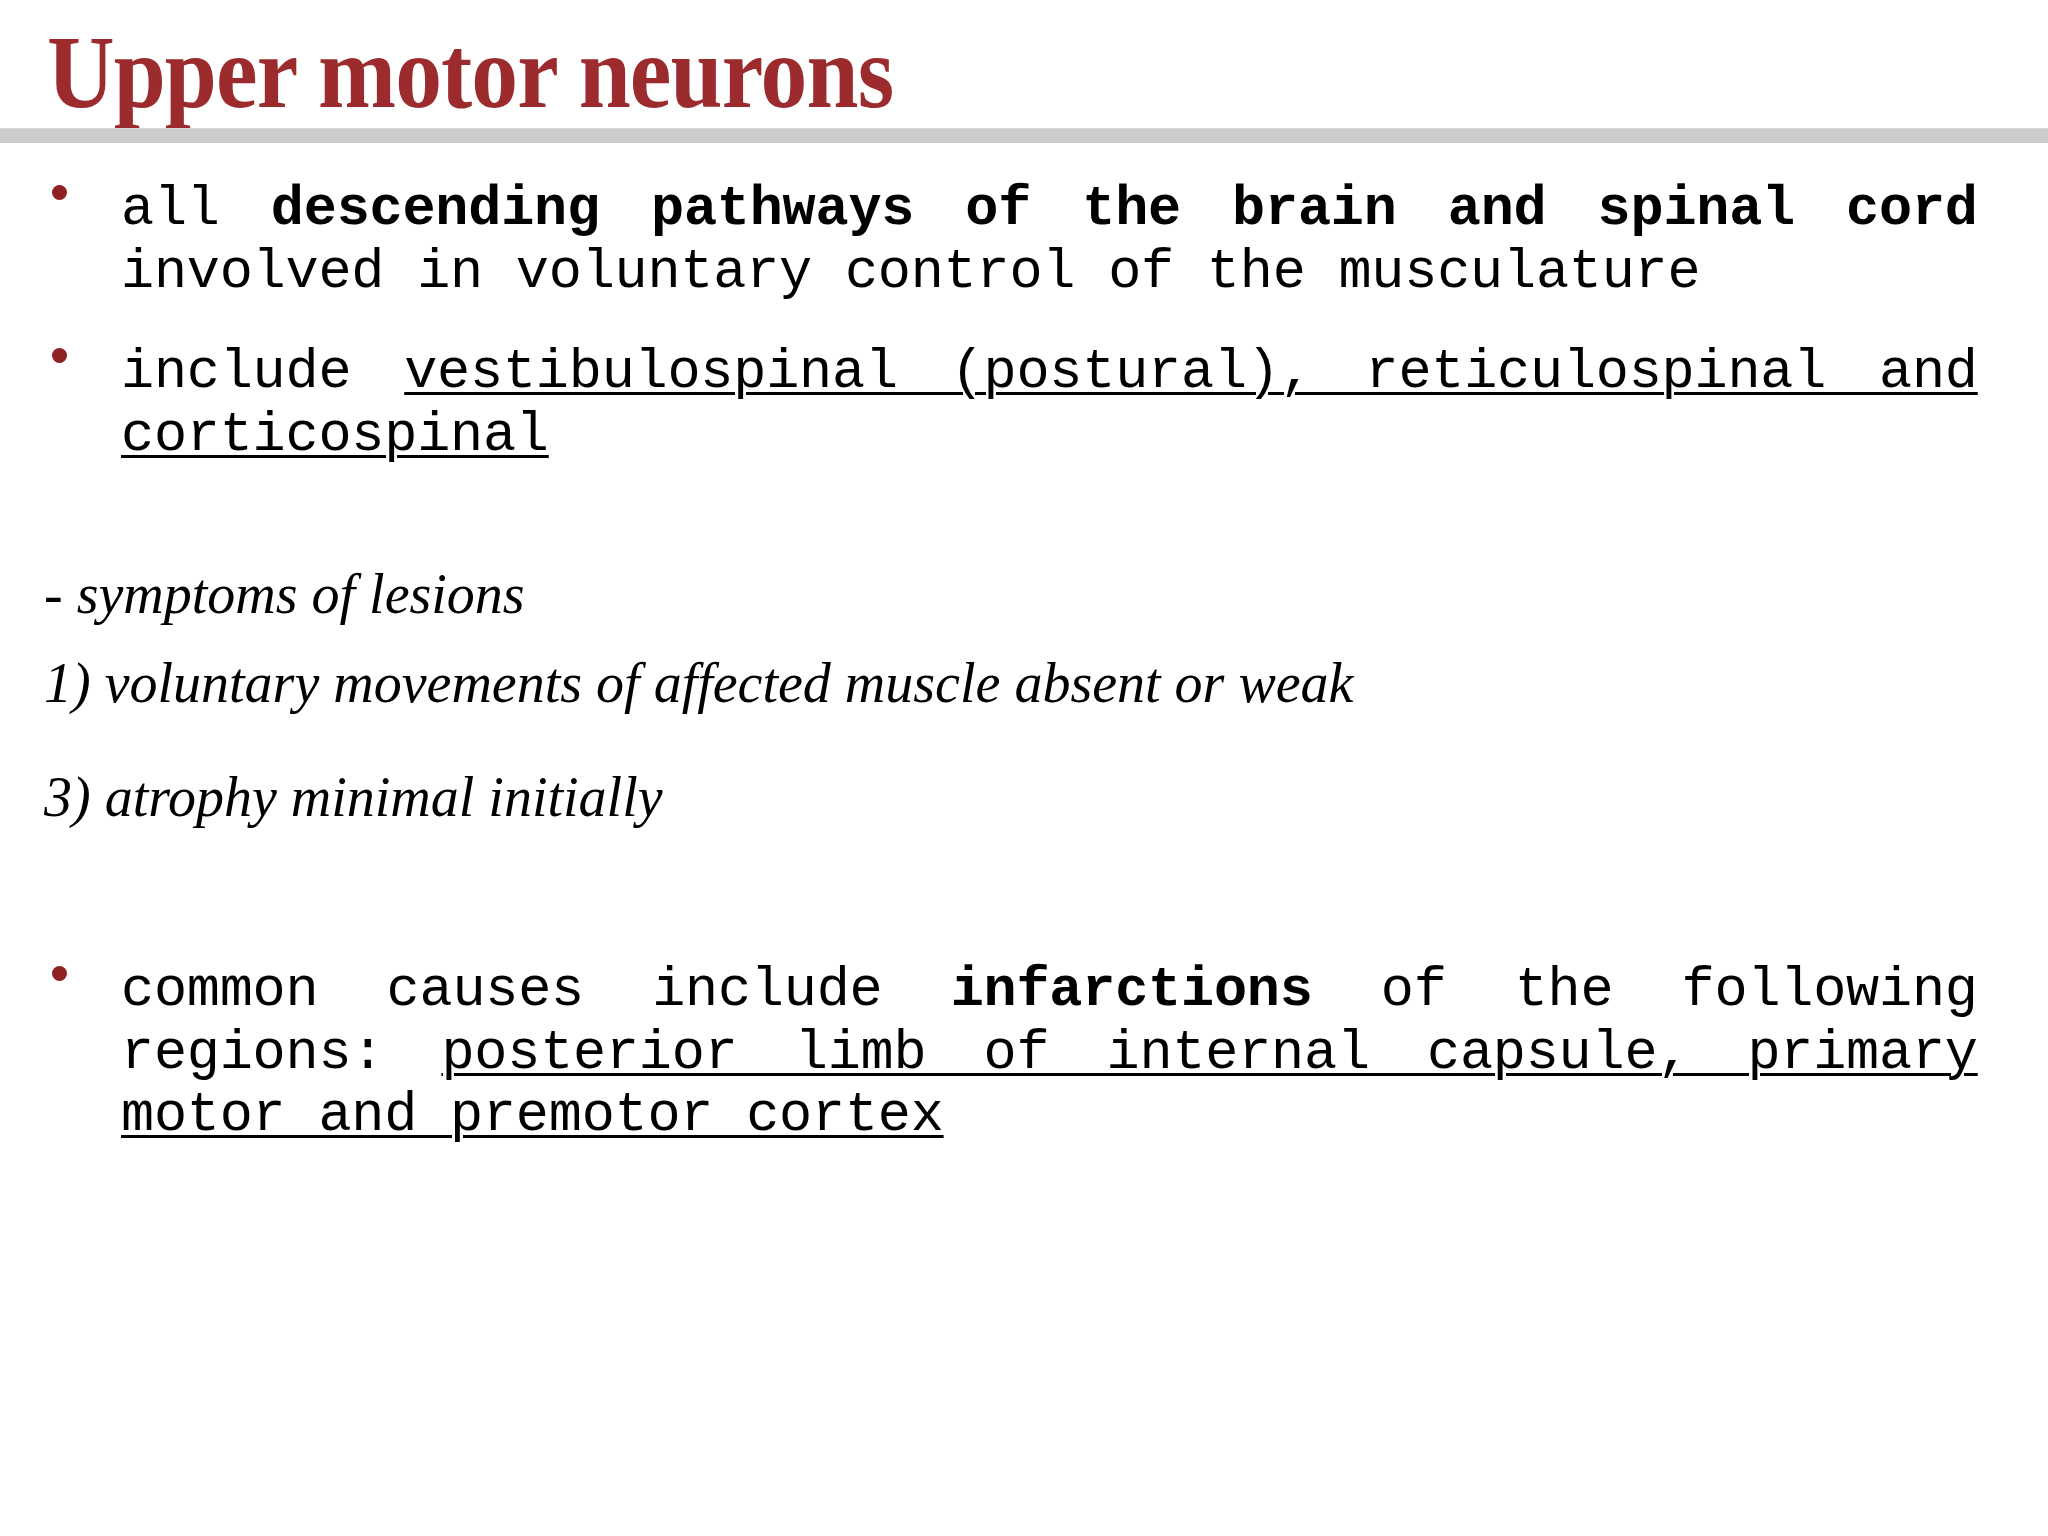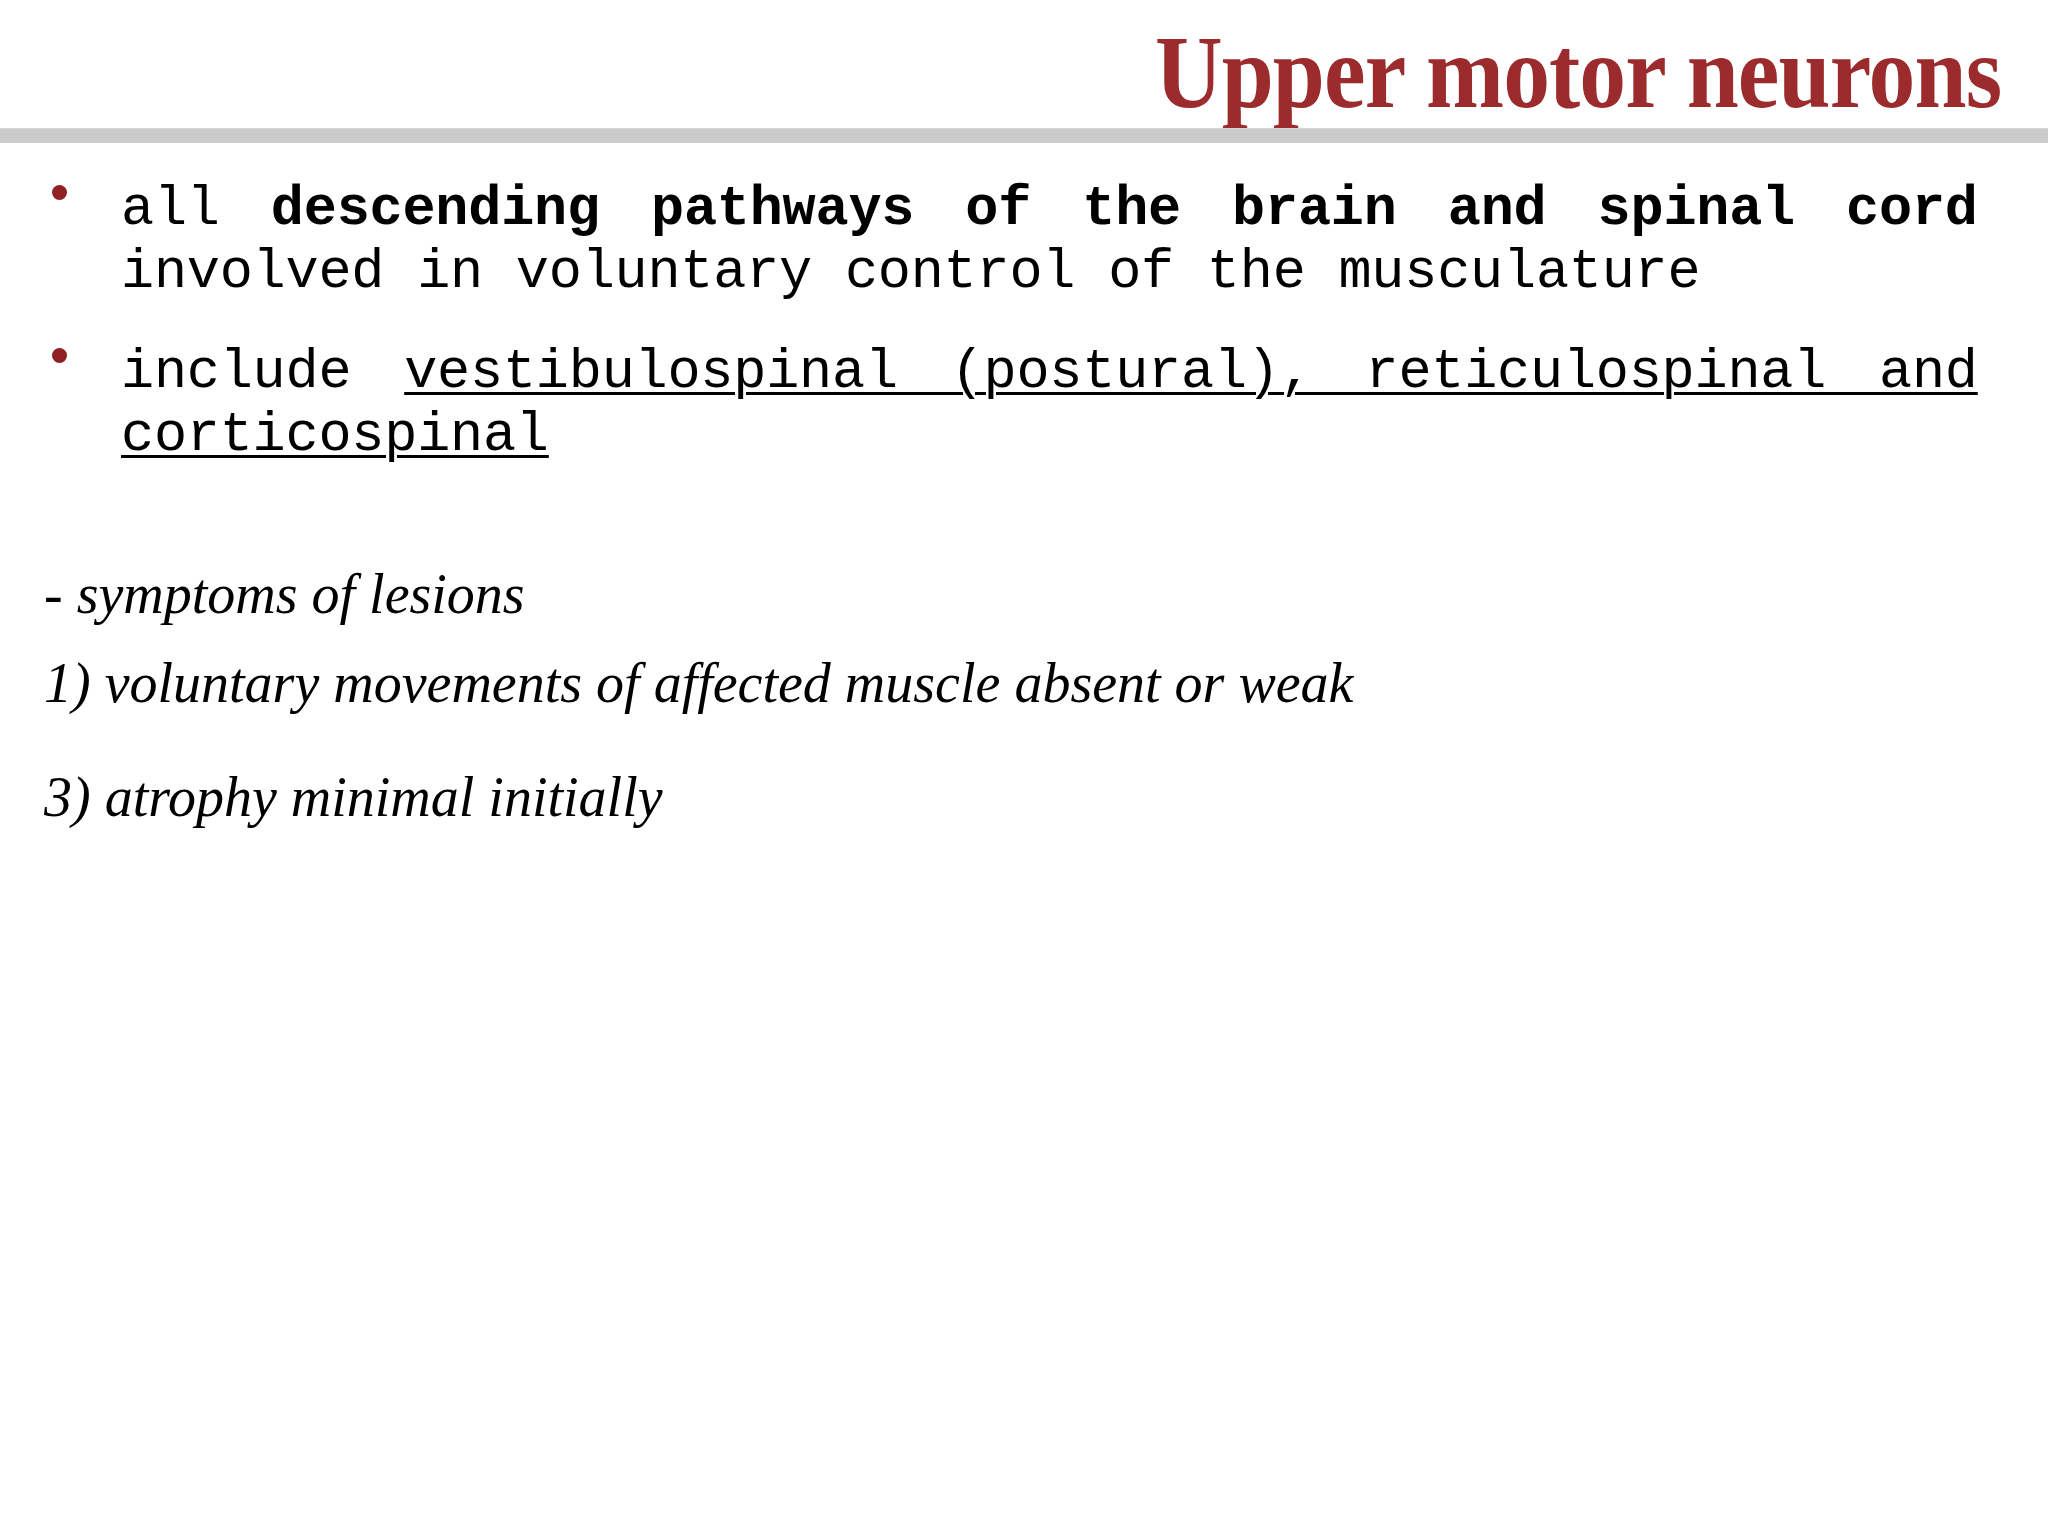--- a/index.html
+++ b/index.html
@@ -20,21 +20,21 @@
     height: 1536px;
     background: #ffffff;
   }
 
   
   .title-block {
     position: absolute;
     top: 20px;
     left: 0;
     width: 2048px;
-    text-align: right;
+    text-align: left;
   }
   .slide-title {
     display: inline-block;
     font-family: "Liberation Serif", "DejaVu Serif", serif;
     font-weight: bold;
     font-size: 104px;
     line-height: 1.0;
     letter-spacing: -1px;
     color: #9C2B2E;
     transform: scaleX(0.90);
@@ -145,15 +145,19 @@
       <div class="list-gap"></div>
       <div class="plain-line">1) voluntary movements of affected muscle absent or weak</div>
       <div class="list-gap"></div>
       <div class="list-gap"></div>
       <div class="plain-line">3) atrophy minimal initially</div>
       <div class="list-gap"></div>
     </div>
 
     <div class="gap-3"></div>
 
+    <div class="bullet-row">
+      <span class="bullet-dot" style="background: rgb(143, 32, 36);"></span>
+      <div class="bullet-text"><span>common causes include </span><span class="b">infarctions</span><span> of the following regions: </span><span class="u">posterior limb of internal capsule, primary motor and premotor cortex</span></div>
+    </div>
 
   </div>
 </div>
 
 </body></html>

